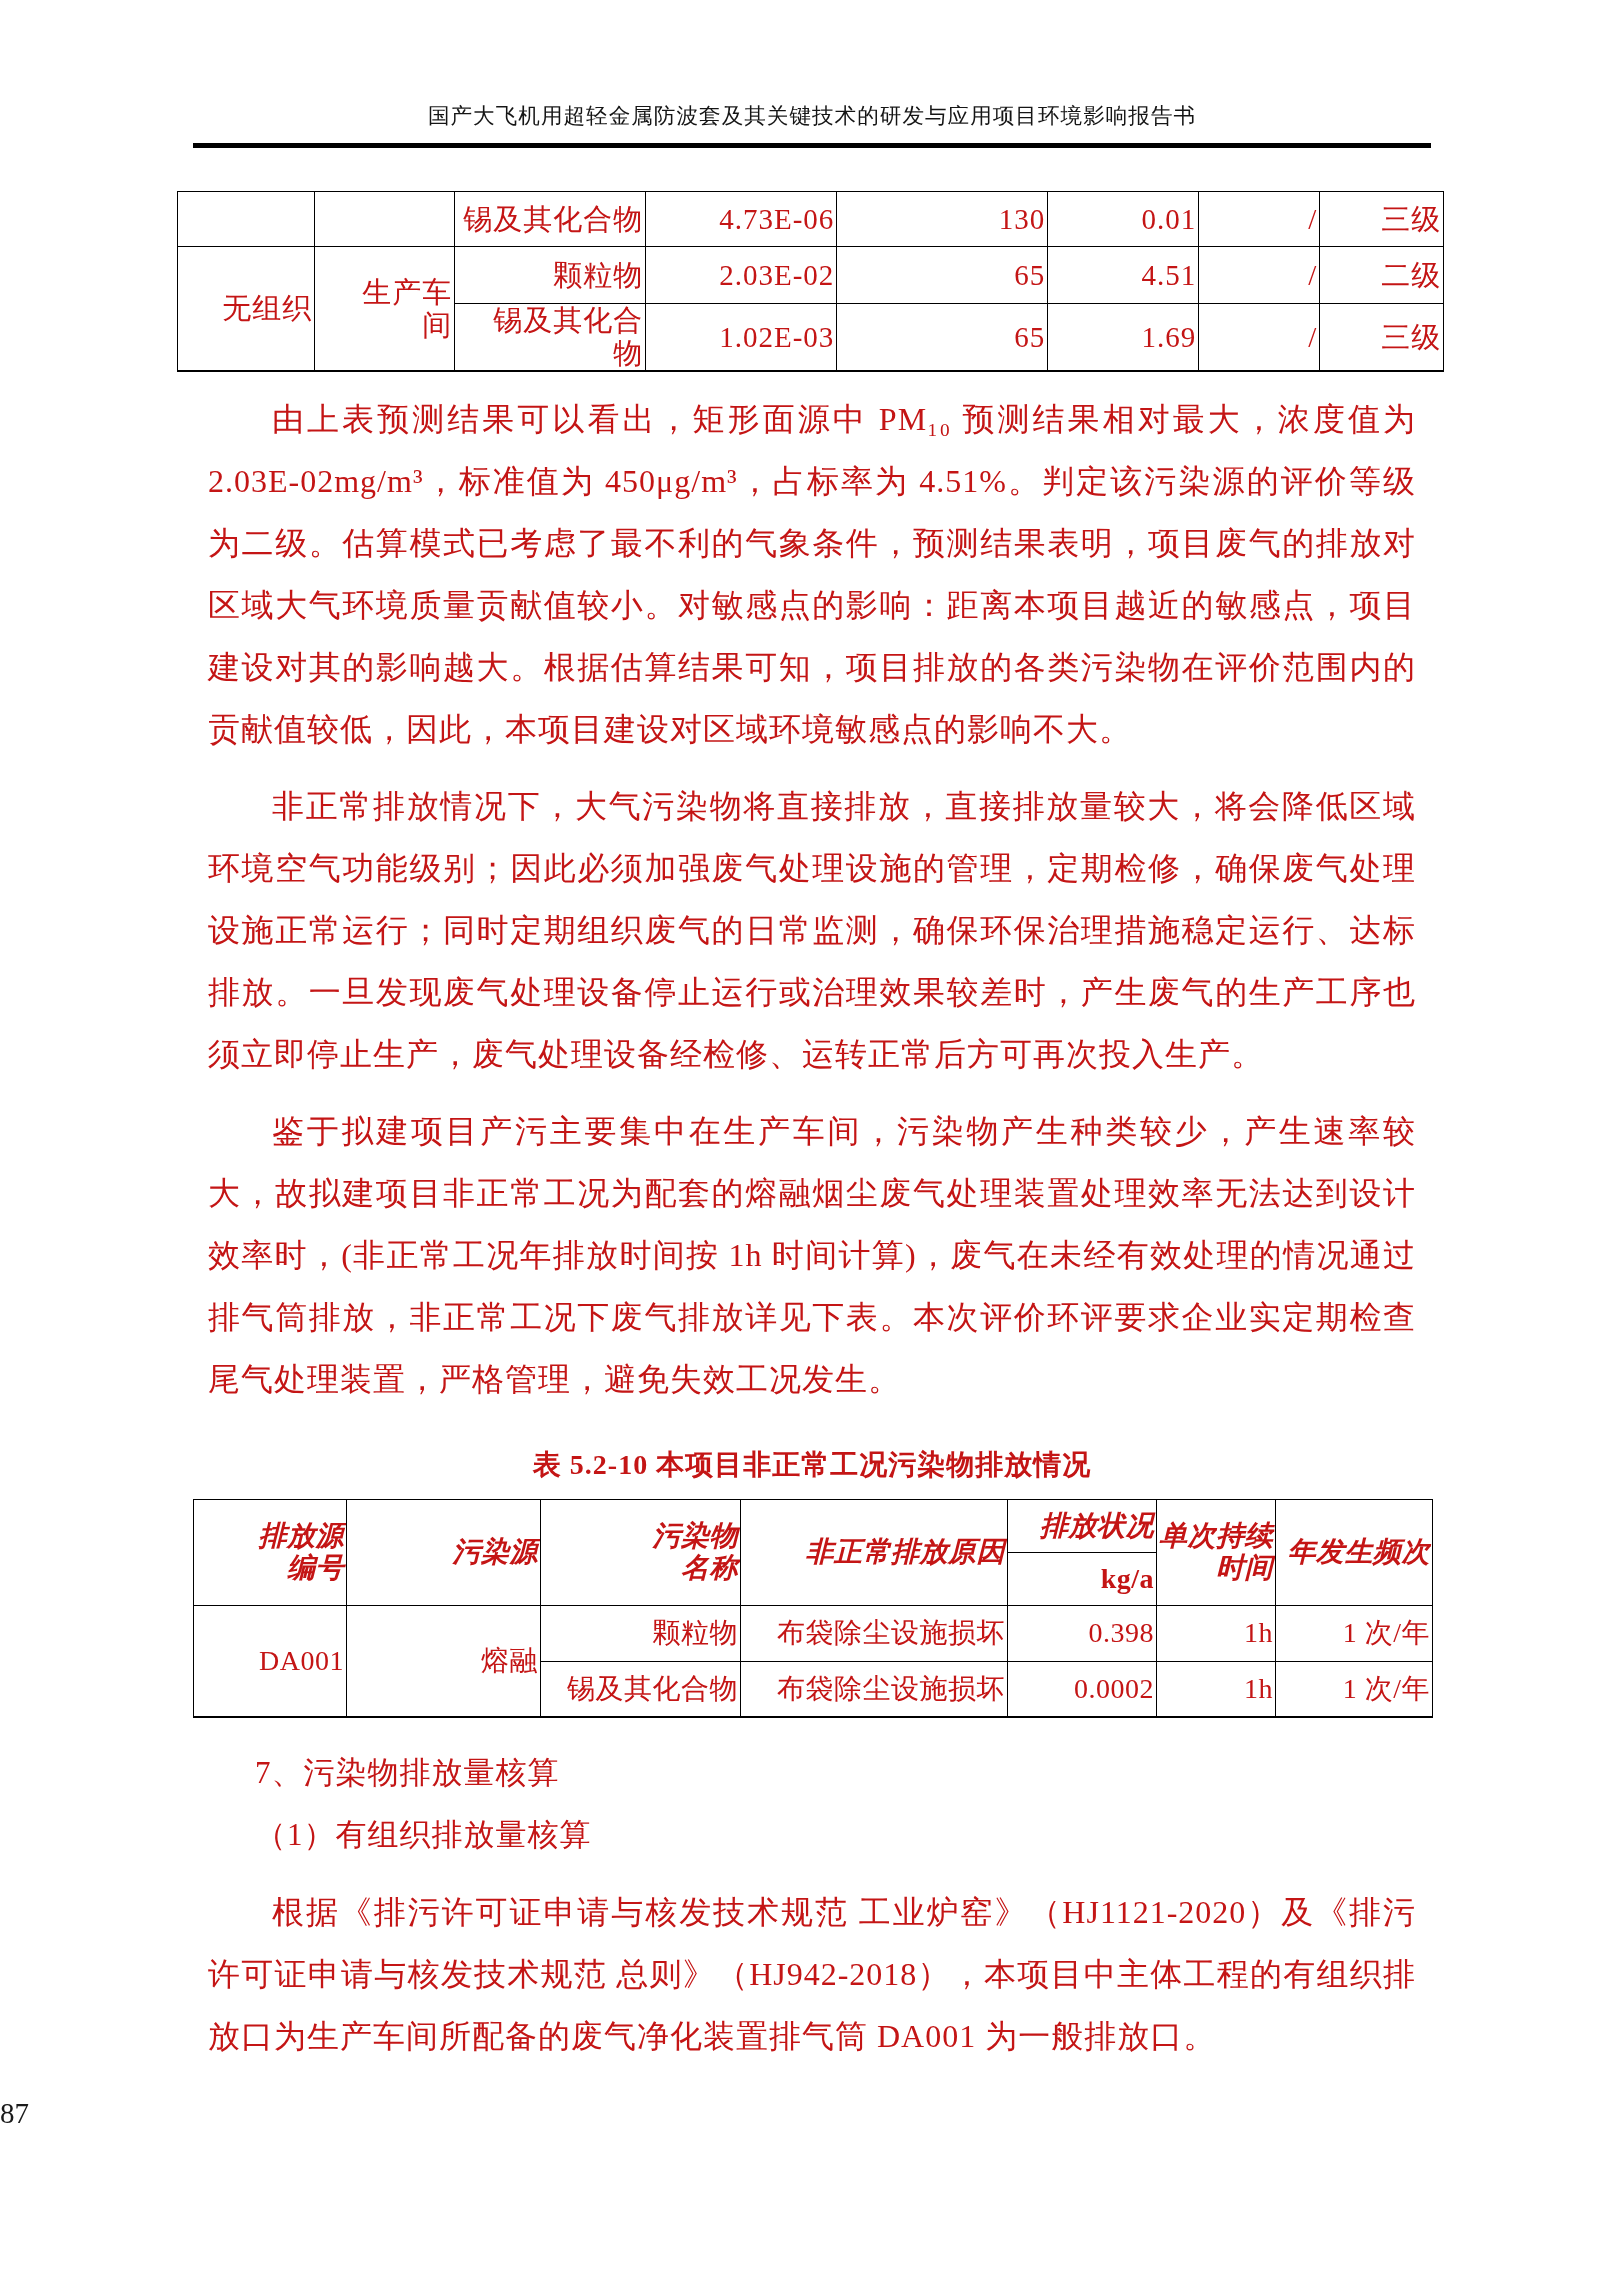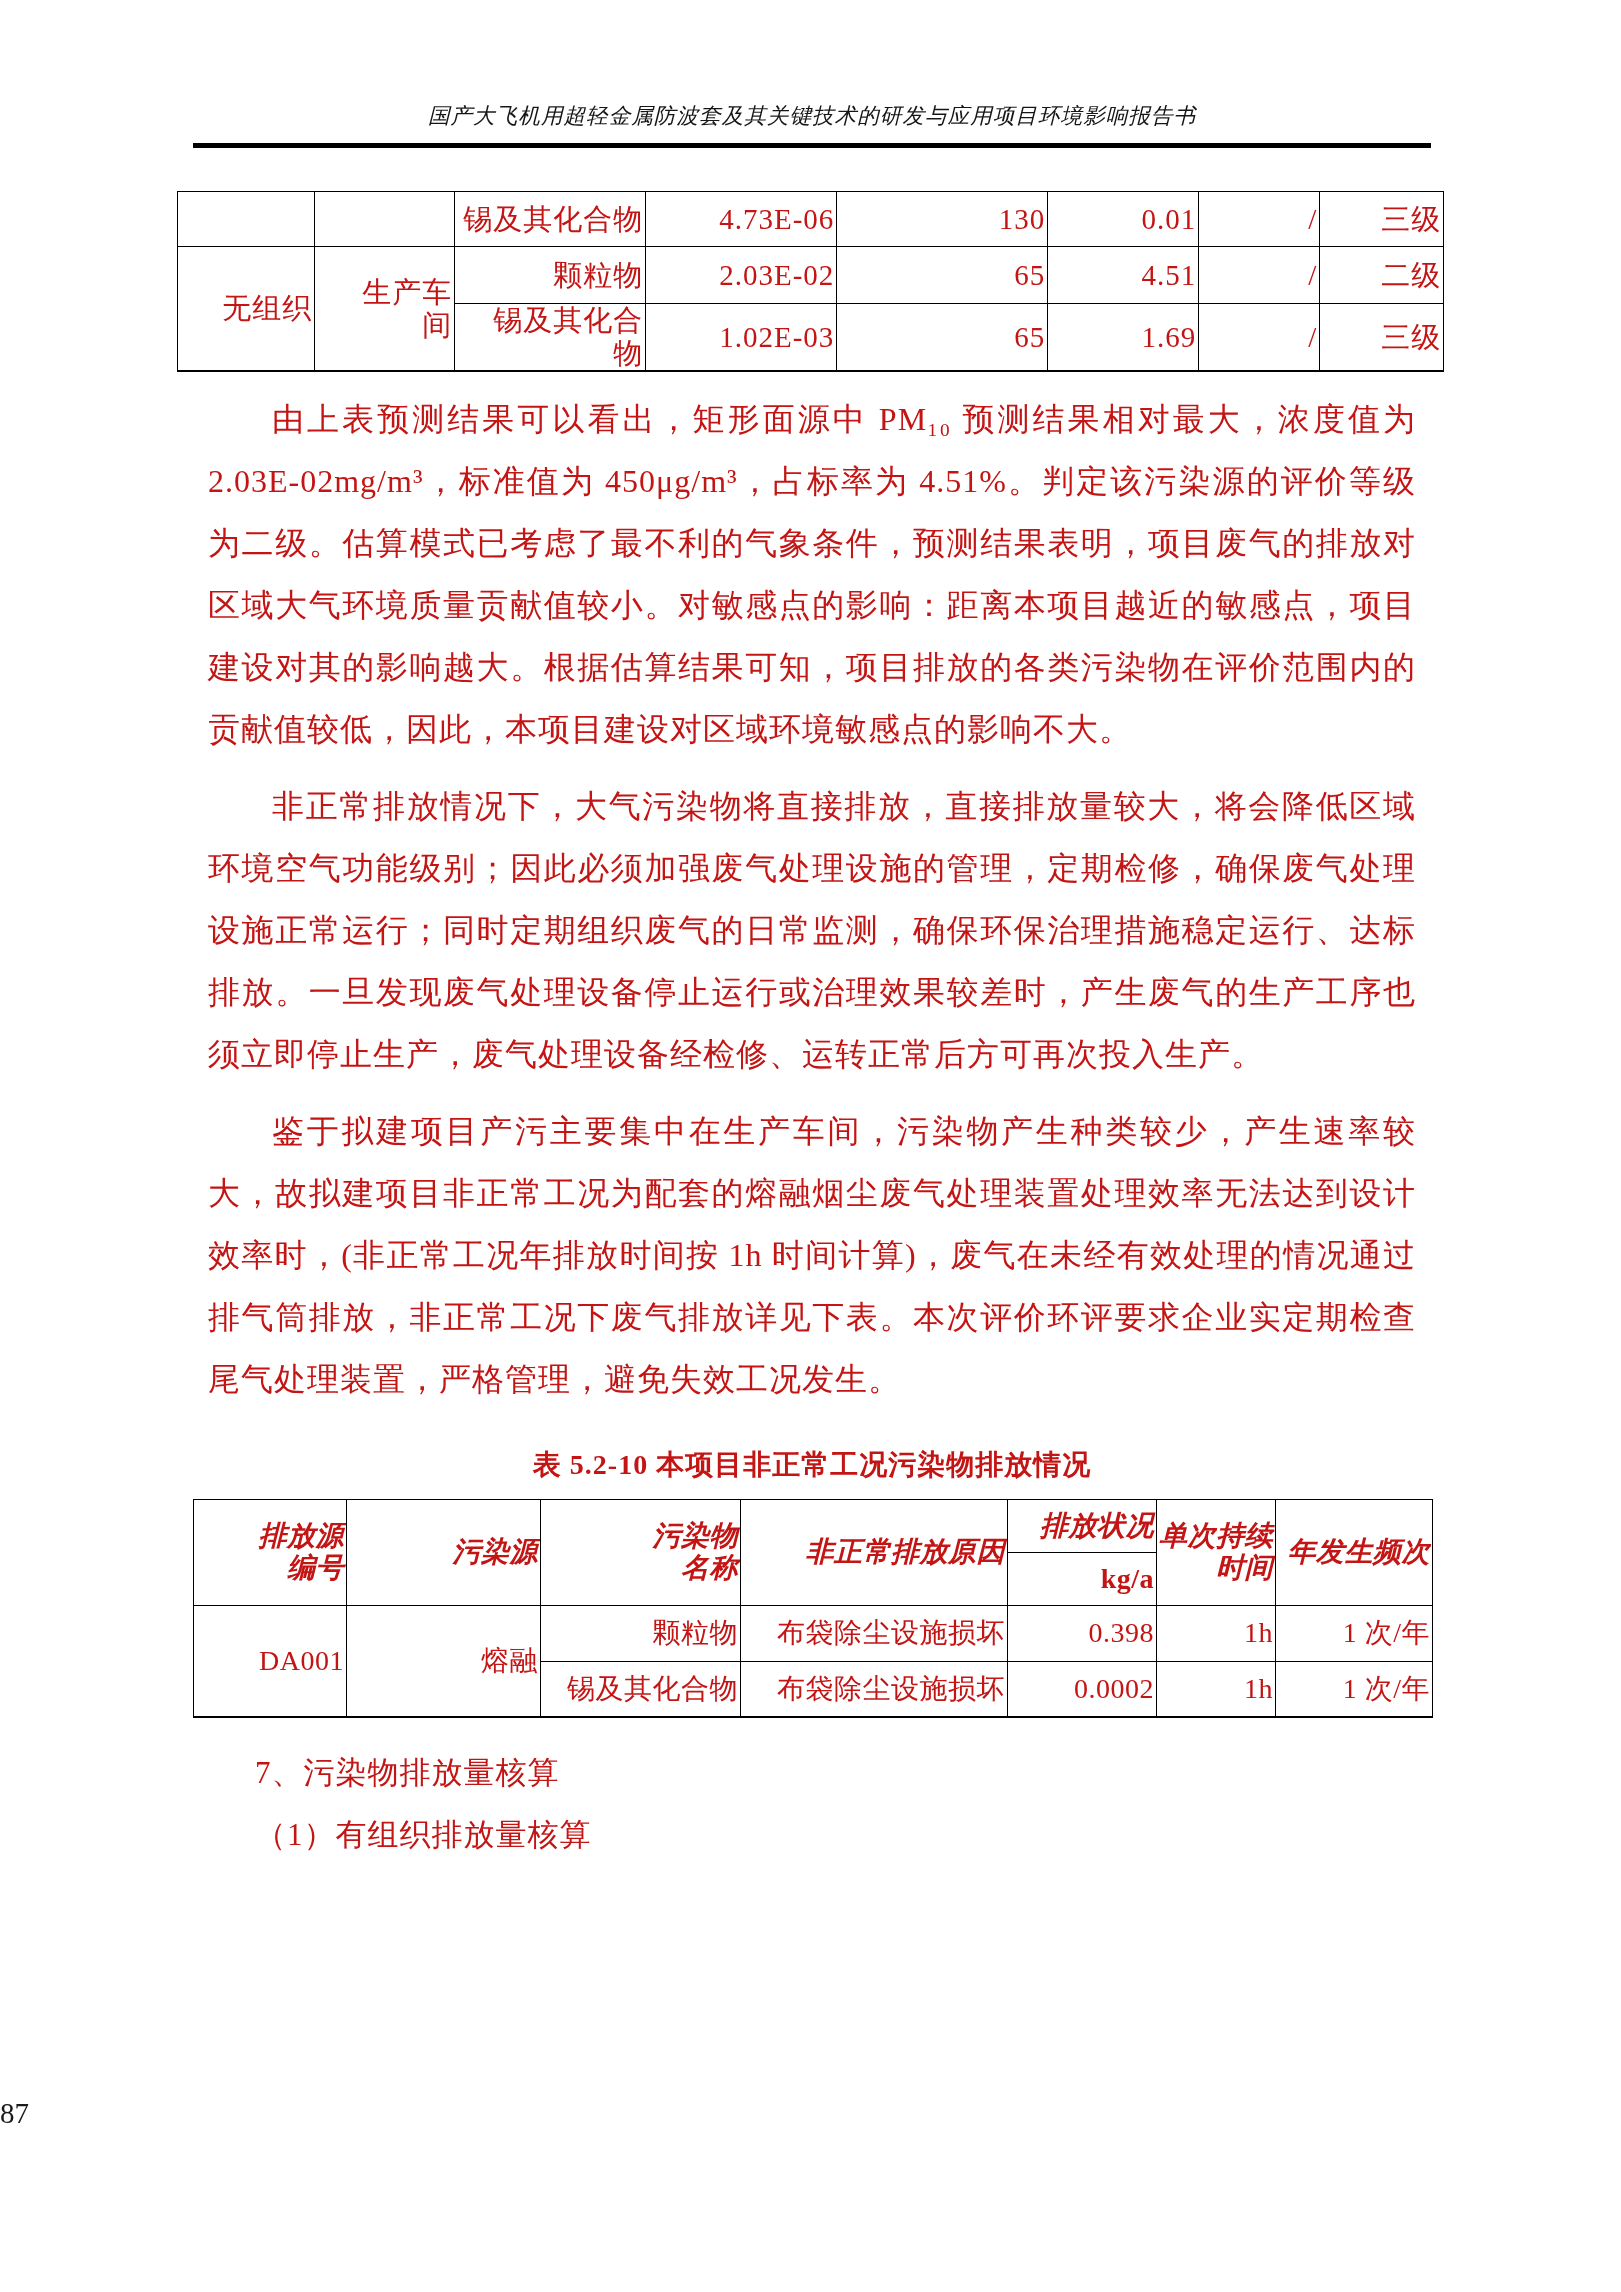--- a/index.html
+++ b/index.html
@@ -2,21 +2,21 @@
 <html><head>
 <meta charset="utf-8">
 <style>
   html,body{margin:0;padding:0;}
   body{
     width:1621px;height:2293px;position:relative;background:#ffffff;
     font-family:"Liberation Serif","DejaVu Serif",serif;
     overflow:hidden;
   }
   .page{box-sizing:border-box;width:1621px;height:2293px;padding:104px 190px 0 193px;position:relative;}
-  .doc-header{text-align:center;color:#151515;font-size:21.6px;line-height:25.5px;letter-spacing:1px;font-style:italic;}
+  .doc-header{text-align:center;color:#151515;font-size:21.6px;line-height:25.5px;letter-spacing:1px;}
   .header-rule{height:4.9px;background:#000;margin-top:13.7px;}
   
   table{border-collapse:collapse;table-layout:fixed;}
   td,th{border:1px solid #000;text-align:right;vertical-align:middle;white-space:pre-line;overflow:hidden;padding:0 2px;}
   .t1{width:1266px;margin:43px 0 0 -15.7px;color:#c41515;font-size:29px;letter-spacing:1px;border-bottom:2.9px solid #000;}
   .t1 .r1{height:55px;} .t1 .r2{height:57px;} .t1 .r3{height:67px;}
   .t1 td{line-height:33px;}
   .t2{width:100%;color:#c41515;font-size:28px;letter-spacing:0.5px;margin-top:11.8px;border-bottom:2.9px solid #000;}
   .t2 th{font-weight:bold;line-height:32px;}
   .t2 .hr1{height:53px;font-style:italic;} .t2 .hr2{height:53px;}
@@ -130,16 +130,17 @@
       <td>布袋除尘设施损坏</td>
       <td>0.0002</td>
       <td>1h</td>
       <td>1 次/年</td>
     </tr>
   </tbody>
     </table>
 
   <p class="subhead sec">7、污染物排放量核算</p>
   <p class="subhead">（1）有组织排放量核算</p>
+  <p class="para">根据《排污许可证申请与核发技术规范 工业炉窑》（HJ1121-2020）及《排污许可证申请与核发技术规范 总则》（HJ942-2018），本项目中主体工程的有组织排放口为生产车间所配备的废气净化装置排气筒 DA001 为一般排放口。</p>
 
   <div class="page-number">87</div>
 </div>
 
 
 </body></html>

